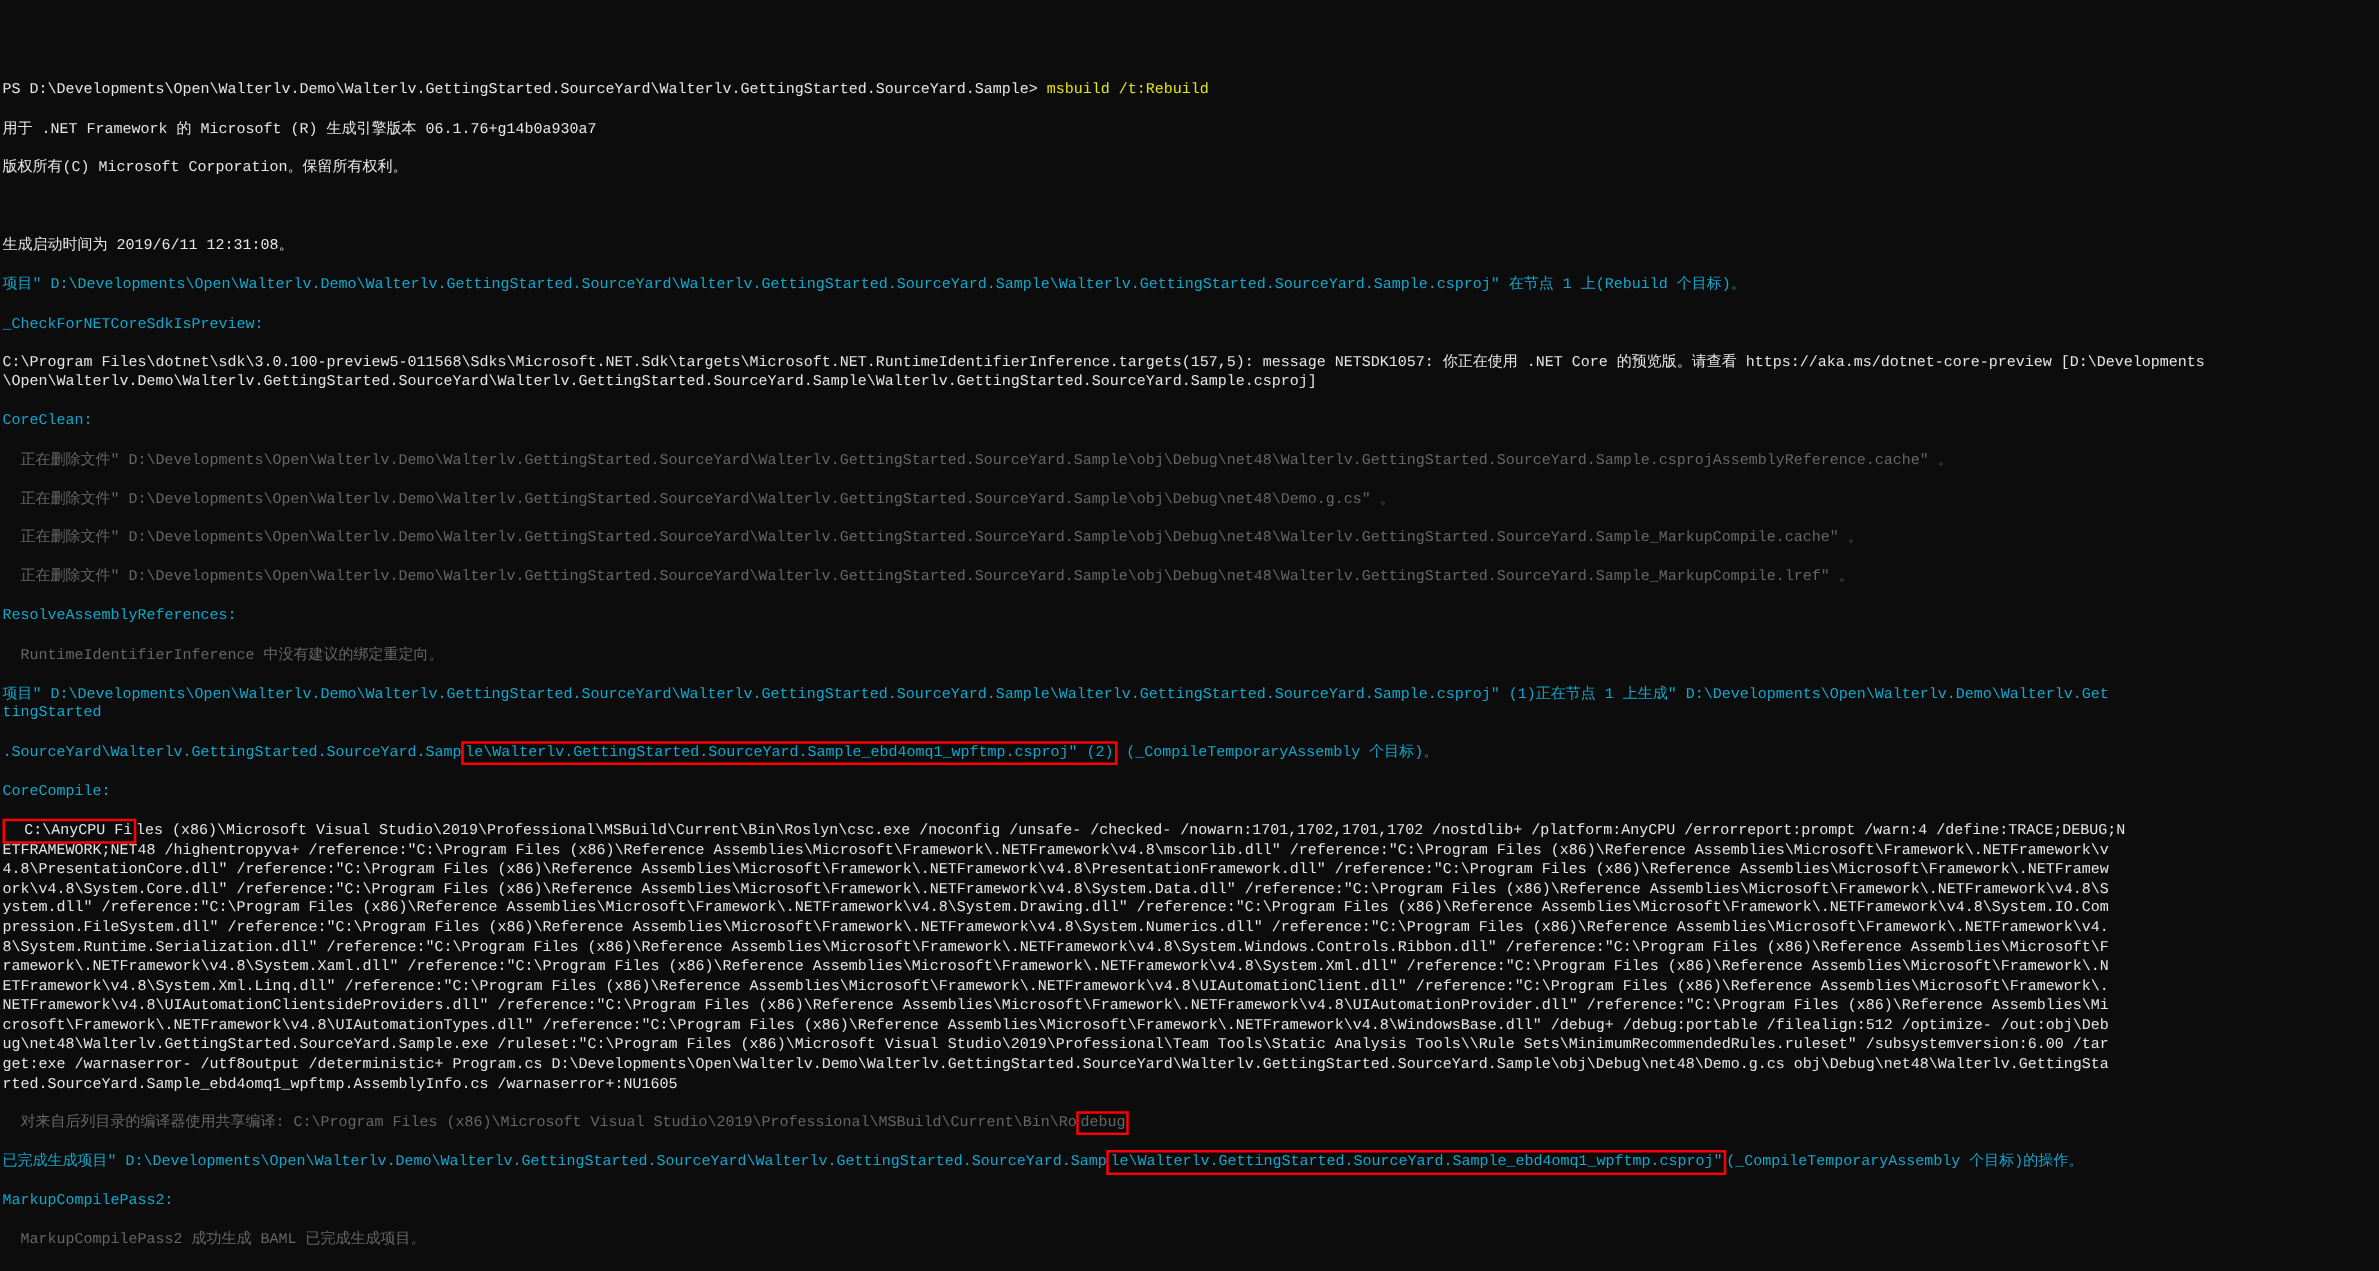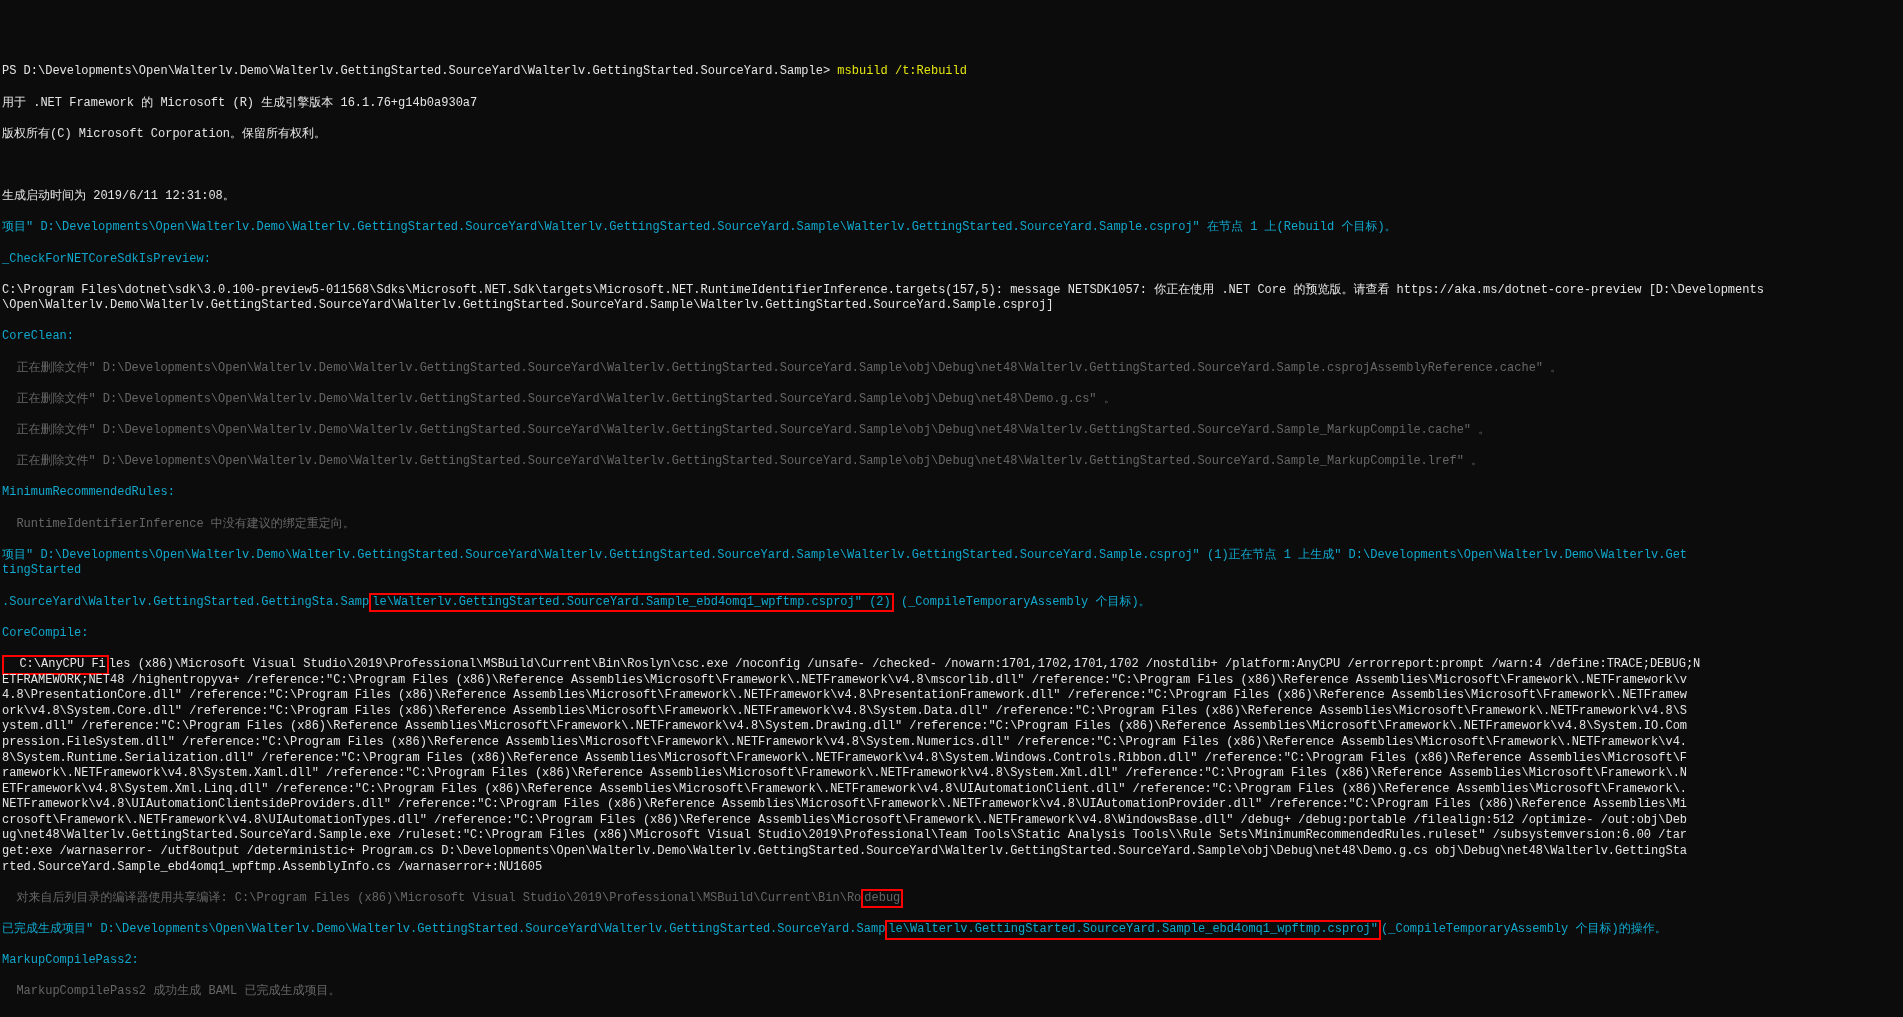--- a/index.html
+++ b/index.html
@@ -27,38 +27,38 @@
     display: inline-block;
     margin: -2px 0;
   }
 </style>
 </head>
 <body>
 
 
 
 <div class="line"><span class="white">PS D:\Developments\Open\Walterlv.Demo\Walterlv.GettingStarted.SourceYard\Walterlv.GettingStarted.SourceYard.Sample&gt;</span><span class="yellow"> msbuild /t:Rebuild</span></div>
-<div class="line white">用于 .NET Framework 的 Microsoft (R) 生成引擎版本 16.1.76+g14b0a930a7</div>
+<div class="line white">用于 .NET Framework 的 Microsoft (R) 生成引擎版本 06.1.76+g14b0a930a7</div>
 <div class="line white">版权所有(C) Microsoft Corporation。保留所有权利。</div>
 <div class="line">&nbsp;</div>
 <div class="line white">生成启动时间为 2019/6/11 12:31:08。</div>
 <div class="line cyan">项目" D:\Developments\Open\Walterlv.Demo\Walterlv.GettingStarted.SourceYard\Walterlv.GettingStarted.SourceYard.Sample\Walterlv.GettingStarted.SourceYard.Sample.csproj" 在节点 1 上(Rebuild 个目标)。</div>
 <div class="line cyan">_CheckForNETCoreSdkIsPreview:</div>
 <div class="line white">C:\Program Files\dotnet\sdk\3.0.100-preview5-011568\Sdks\Microsoft.NET.Sdk\targets\Microsoft.NET.RuntimeIdentifierInference.targets(157,5): message NETSDK1057: 你正在使用 .NET Core 的预览版。请查看 https://aka.ms/dotnet-core-preview [D:\Developments
 \Open\Walterlv.Demo\Walterlv.GettingStarted.SourceYard\Walterlv.GettingStarted.SourceYard.Sample\Walterlv.GettingStarted.SourceYard.Sample.csproj]</div>
 <div class="line cyan">CoreClean:</div>
 <div class="line gray">  正在删除文件" D:\Developments\Open\Walterlv.Demo\Walterlv.GettingStarted.SourceYard\Walterlv.GettingStarted.SourceYard.Sample\obj\Debug\net48\Walterlv.GettingStarted.SourceYard.Sample.csprojAssemblyReference.cache" 。</div>
 <div class="line gray">  正在删除文件" D:\Developments\Open\Walterlv.Demo\Walterlv.GettingStarted.SourceYard\Walterlv.GettingStarted.SourceYard.Sample\obj\Debug\net48\Demo.g.cs" 。</div>
 <div class="line gray">  正在删除文件" D:\Developments\Open\Walterlv.Demo\Walterlv.GettingStarted.SourceYard\Walterlv.GettingStarted.SourceYard.Sample\obj\Debug\net48\Walterlv.GettingStarted.SourceYard.Sample_MarkupCompile.cache" 。</div>
 <div class="line gray">  正在删除文件" D:\Developments\Open\Walterlv.Demo\Walterlv.GettingStarted.SourceYard\Walterlv.GettingStarted.SourceYard.Sample\obj\Debug\net48\Walterlv.GettingStarted.SourceYard.Sample_MarkupCompile.lref" 。</div>
-<div class="line cyan">MinimumRecommendedRules:</div>
+<div class="line cyan">ResolveAssemblyReferences:</div>
 <div class="line gray">  RuntimeIdentifierInference 中没有建议的绑定重定向。</div>
 <div class="line cyan">项目" D:\Developments\Open\Walterlv.Demo\Walterlv.GettingStarted.SourceYard\Walterlv.GettingStarted.SourceYard.Sample\Walterlv.GettingStarted.SourceYard.Sample.csproj" (1)正在节点 1 上生成" D:\Developments\Open\Walterlv.Demo\Walterlv.Get
 tingStarted</div>
-<div class="line"><span class="cyan">.SourceYard\Walterlv.GettingStarted.GettingSta.Samp</span><span class="redbox cyan">le\Walterlv.GettingStarted.SourceYard.Sample_ebd4omq1_wpftmp.csproj" (2)</span><span class="cyan"> (_CompileTemporaryAssembly 个目标)。</span></div>
+<div class="line"><span class="cyan">.SourceYard\Walterlv.GettingStarted.SourceYard.Samp</span><span class="redbox cyan">le\Walterlv.GettingStarted.SourceYard.Sample_ebd4omq1_wpftmp.csproj" (2)</span><span class="cyan"> (_CompileTemporaryAssembly 个目标)。</span></div>
 <div class="line cyan">CoreCompile:</div>
 <div class="line"><span class="redbox white">  C:\AnyCPU Fi</span><span class="white">les (x86)\Microsoft Visual Studio\2019\Professional\MSBuild\Current\Bin\Roslyn\csc.exe /noconfig /unsafe- /checked- /nowarn:1701,1702,1701,1702 /nostdlib+ /platform:AnyCPU /errorreport:prompt /warn:4 /define:TRACE;DEBUG;N
 ETFRAMEWORK;NET48 /highentropyva+ /reference:"C:\Program Files (x86)\Reference Assemblies\Microsoft\Framework\.NETFramework\v4.8\mscorlib.dll" /reference:"C:\Program Files (x86)\Reference Assemblies\Microsoft\Framework\.NETFramework\v
 4.8\PresentationCore.dll" /reference:"C:\Program Files (x86)\Reference Assemblies\Microsoft\Framework\.NETFramework\v4.8\PresentationFramework.dll" /reference:"C:\Program Files (x86)\Reference Assemblies\Microsoft\Framework\.NETFramew
 ork\v4.8\System.Core.dll" /reference:"C:\Program Files (x86)\Reference Assemblies\Microsoft\Framework\.NETFramework\v4.8\System.Data.dll" /reference:"C:\Program Files (x86)\Reference Assemblies\Microsoft\Framework\.NETFramework\v4.8\S
 ystem.dll" /reference:"C:\Program Files (x86)\Reference Assemblies\Microsoft\Framework\.NETFramework\v4.8\System.Drawing.dll" /reference:"C:\Program Files (x86)\Reference Assemblies\Microsoft\Framework\.NETFramework\v4.8\System.IO.Com
 pression.FileSystem.dll" /reference:"C:\Program Files (x86)\Reference Assemblies\Microsoft\Framework\.NETFramework\v4.8\System.Numerics.dll" /reference:"C:\Program Files (x86)\Reference Assemblies\Microsoft\Framework\.NETFramework\v4.
 8\System.Runtime.Serialization.dll" /reference:"C:\Program Files (x86)\Reference Assemblies\Microsoft\Framework\.NETFramework\v4.8\System.Windows.Controls.Ribbon.dll" /reference:"C:\Program Files (x86)\Reference Assemblies\Microsoft\F
 ramework\.NETFramework\v4.8\System.Xaml.dll" /reference:"C:\Program Files (x86)\Reference Assemblies\Microsoft\Framework\.NETFramework\v4.8\System.Xml.dll" /reference:"C:\Program Files (x86)\Reference Assemblies\Microsoft\Framework\.N
 ETFramework\v4.8\System.Xml.Linq.dll" /reference:"C:\Program Files (x86)\Reference Assemblies\Microsoft\Framework\.NETFramework\v4.8\UIAutomationClient.dll" /reference:"C:\Program Files (x86)\Reference Assemblies\Microsoft\Framework\.

